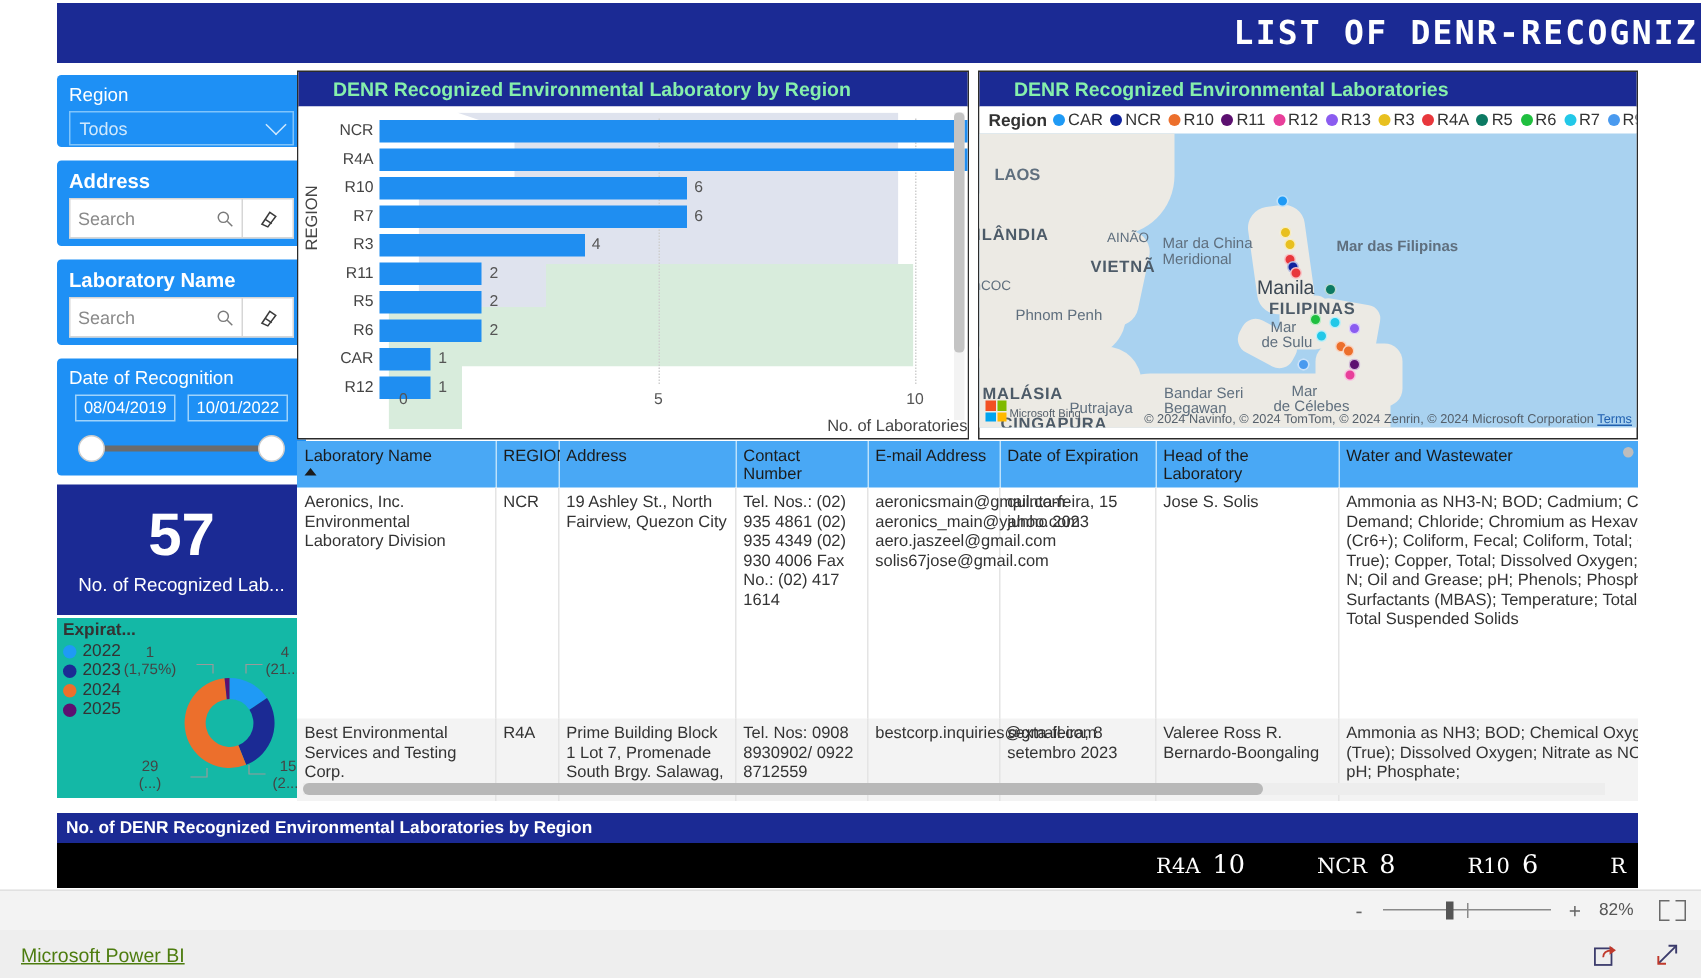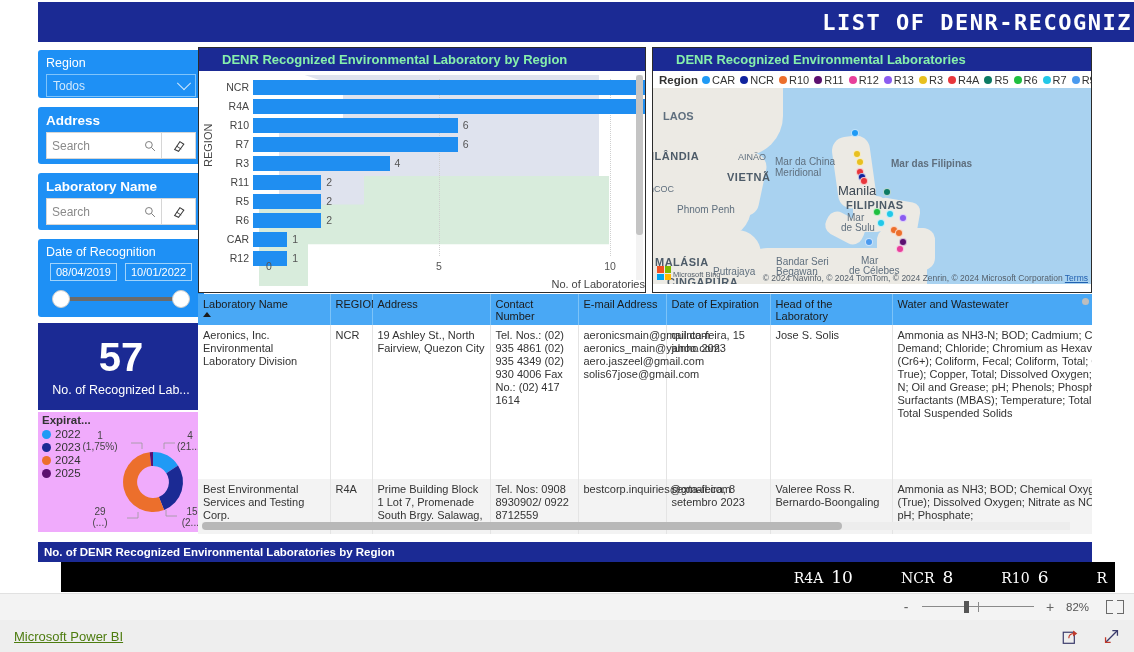--- a/index.html
+++ b/index.html
@@ -155,21 +155,21 @@
     color: #ffffff;
   }
   #kpi-value { font-size: 40px; font-weight: 700; line-height: 1; }
   #kpi-label { font-size: 12.5px; margin-top: 6px; white-space: nowrap; }
 
   
   #donut-visual {
     position: absolute;
     left: 38px; top: 412px;
     width: 170px; height: 120px;
-    background: #f0abfc;
+    background: #14b8a6;
   }
   #donut-legend-title {
     font-size: 11.5px;
     font-weight: 700;
     color: #333333;
     margin: 2px 0 2px 4px;
   }
   .donut-legend-item {
     display: flex; align-items: center;
     font-size: 11.5px;
@@ -437,21 +437,20 @@
     left: 38px; top: 562px;
     width: 1054px; height: 30px;
     background: #000000;
     color: #ffffff;
     display: flex;
     align-items: center;
     justify-content: flex-end;
     overflow: hidden;
     white-space: nowrap;
     font-family: "DejaVu Serif", "Liberation Serif", serif;
-    margin-left: 23px;
   }
   .tick-item { margin-left: 48px; font-size: 15px; }
   .tick-item .reg { font-size: 14px; }
   .tick-item .num { font-size: 17px; margin-left: 8px; }
 
   
   #statusbar {
     position: absolute;
     left: 0; top: 593px;
     width: 1134px; height: 27px;

